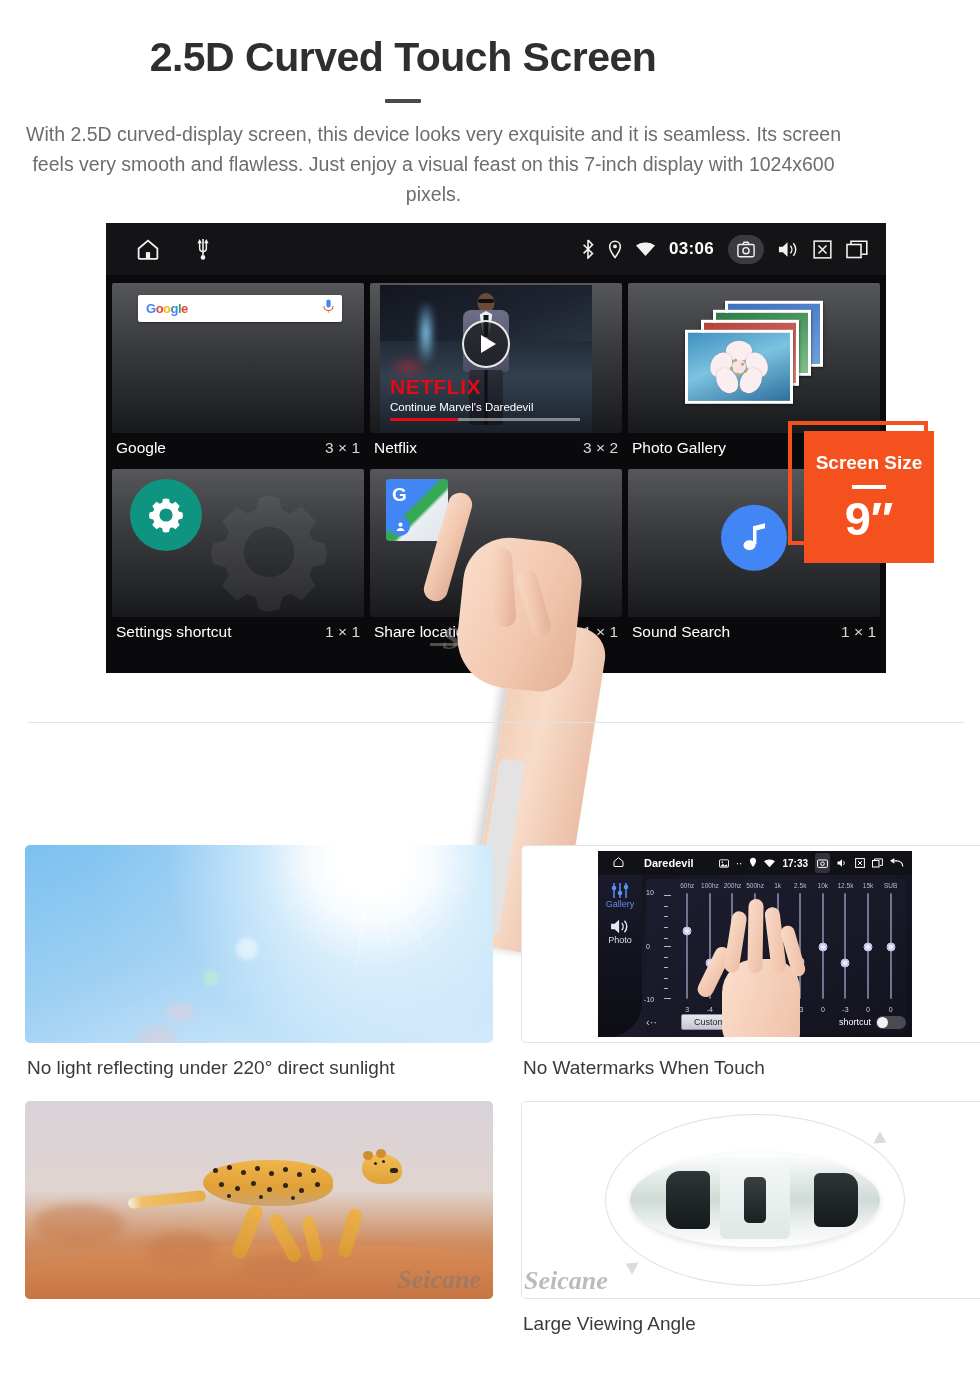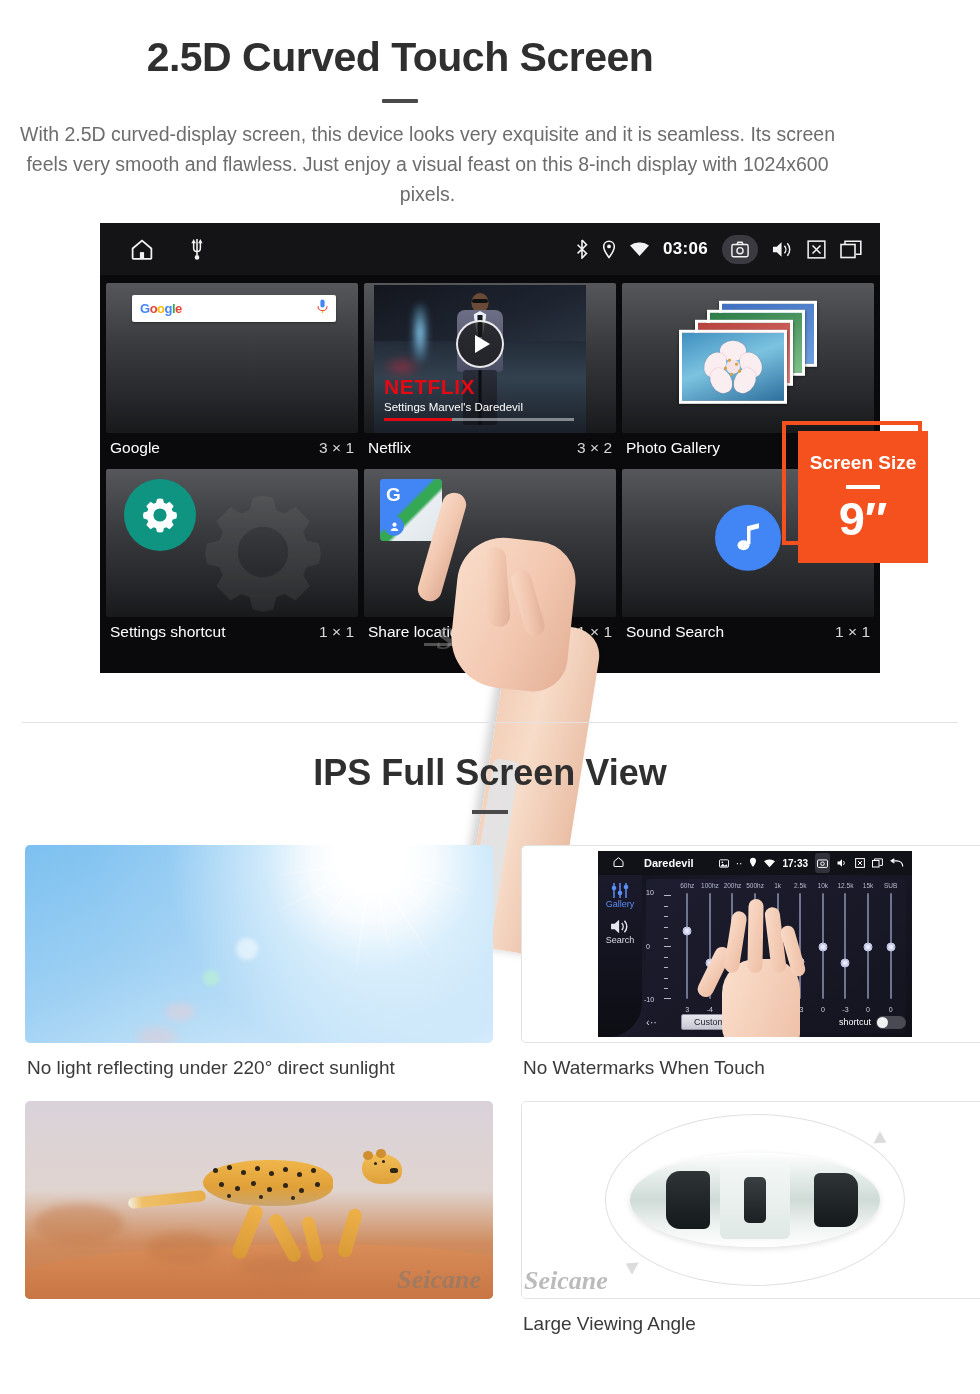--- a/index.html
+++ b/index.html
@@ -2,21 +2,21 @@
 <html><head>
 <meta charset="utf-8">
 <style>
   * { box-sizing: border-box; margin: 0; padding: 0; }
   html, body {
     width: 980px; height: 1394px;
     background: #ffffff;
     font-family: "Liberation Sans", sans-serif;
     overflow: hidden;
   }
-  .page { position: relative; width: 800px; height: 1394px; }
+  .page { position: relative; width: 800px; height: 1394px; padding-left: 6px; }
 
   
   .sec1 { position: relative; padding-top: 34px; }
   .h1 {
     text-align: center;
     font-size: 41px;
     font-weight: bold;
     color: #2f2f2f;
     letter-spacing: -0.5px;
   }
@@ -256,21 +256,21 @@
          color:rgba(120,120,120,.5); }
 </style>
 </head>
 <body>
 
 <div class="page">
 
   <div class="sec1">
     <div class="h1">2.5D Curved Touch Screen</div>
     <div class="rule"></div>
-    <div class="lead">With 2.5D curved-display screen, this device looks very exquisite and it is seamless. Its screen feels very smooth and flawless. Just enjoy a visual feast on this 8-inch display with 1024x600 pixels.</div>
+    <div class="lead">With 2.5D curved-display screen, this device looks very exquisite and it is seamless. Its screen feels very smooth and flawless. Just enjoy a visual feast on this 7-inch display with 1024x600 pixels.</div>
 
     <div class="droid-wrap">
 
       <div class="droid">
 
         <div class="statusbar">
           <div class="sb-left">
             <span>
               <svg class="ic" width="28" height="25" viewBox="0 0 24 24">
                   <path fill="none" stroke="#f2f2f2" stroke-width="1.7" d="M3 11 12 3.4 21 11v9.2a.8.8 0 0 1-.8.8H3.8a.8.8 0 0 1-.8-.8z"></path>
@@ -366,21 +366,21 @@
                     <div class="man-head"></div>
                       <div class="man-glass"></div>
                     <div class="man-body"></div>
                       <div class="man-shirt"></div>
                       <div class="man-tie"></div>
                     <div class="man-legs"></div>
                       <div class="man-split"></div>
                   </div>
                   <div class="play"></div>
                   <div class="nfx-logo">NETFLIX</div>
-                  <div class="nfx-sub">Settings Marvel's Daredevil</div>
+                  <div class="nfx-sub">Continue Marvel's Daredevil</div>
                   <div class="nfx-bar">
                       <i></i>
                     </div>
                 </div>
               </div>
               <div class="cap">
                 <span>Netflix</span>
                 <span class="sz">3 × 2</span>
               </div>
             </div>
@@ -491,24 +491,20 @@
       <div style="position:absolute;left:798px;top:208px;width:130px;height:132px;background:#F4511E;display:flex;flex-direction:column;align-items:center;justify-content:center;">
         <div style="color:#fff;font-size:19px;font-weight:bold;">Screen Size</div>
         <div style="width:34px;height:4px;background:#fff;margin:11px 0 6px 0;"></div>
         <div style="color:#fff;font-size:47px;font-weight:bold;line-height:1;">9″</div>
       </div>
     </div>
 
     <div class="divider"></div>
   </div>
 
-  <div class="sec2">
-    <div class="h2">IPS Full Screen View</div>
-    <div class="rule2"></div>
-  </div>
 
   <div class="cards">
 
     <div class="cardrow">
 
       <div class="card">
         <div class="thumb">
           <div class="sky">
             <div class="ray" style="left:74%;top:8%;width:110px;transform:rotate(18deg);"></div>
             <div class="ray" style="left:74%;top:8%;width:96px;transform:rotate(38deg);"></div>
@@ -583,21 +579,21 @@
                         <circle cx="10" cy="11" r="2.3" fill="#5b8ff5"></circle>
                         <circle cx="16" cy="5" r="2.3" fill="#5b8ff5"></circle>
                       </svg>
                     <span class="lbl">Gallery</span>
                   </div>
                   <div style="padding-top:9px;display:flex;flex-direction:column;align-items:center;">
                     <svg width="22" height="17" viewBox="0 0 22 19">
                         <path fill="#e6e6f0" d="M1 6.5h4L10 2v15L5 12.5H1z"></path>
                         <path fill="none" stroke="#e6e6f0" stroke-width="1.6" d="M13 5.5a6 6 0 0 1 0 8M16 3a9.5 9.5 0 0 1 0 13"></path>
                       </svg>
-                    <span class="lbl2">Search</span>
+                    <span class="lbl2">Photo</span>
                   </div>
                 </div>
 
                 <div class="eqpanel">
                   <div class="scale">
                     <span class="nm" style="top:-4px;">10</span>
                     <span class="nm" style="top:47%;">0</span>
                     <span class="nm" style="bottom:-4px;left:-10px;">-10</span>
                     <i class="tk" style="top:2px;"></i>
                       <i class="tk" style="top:12%;width:4px;"></i>

